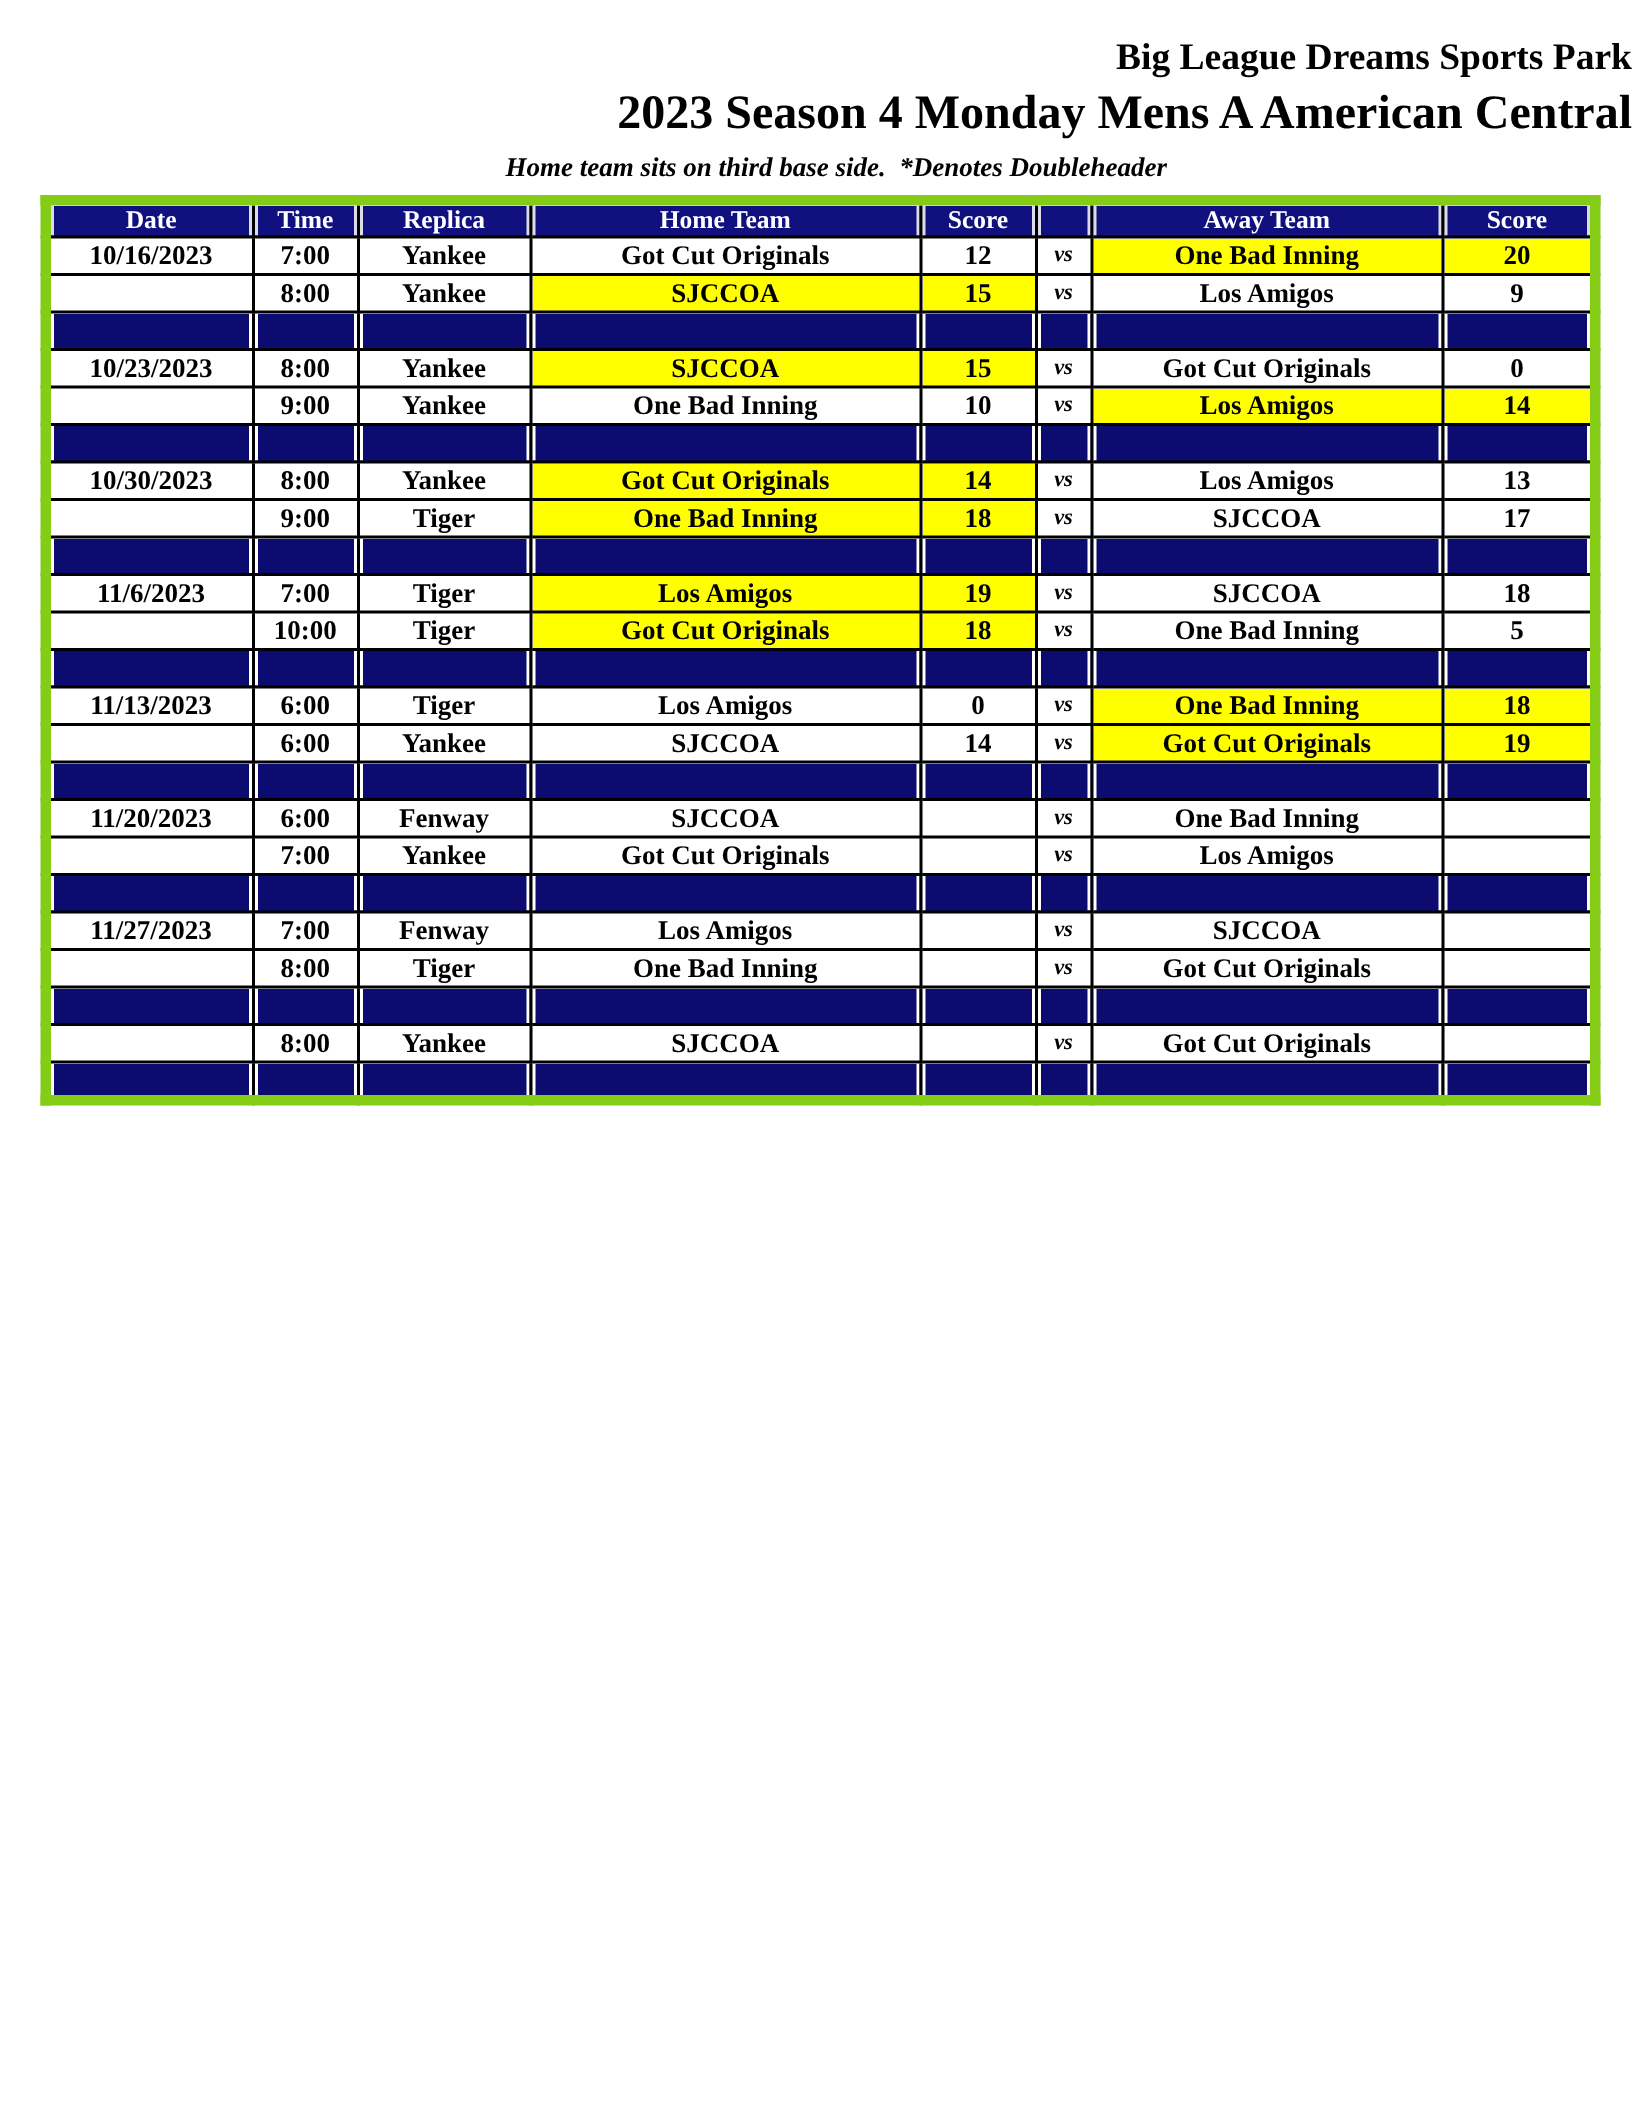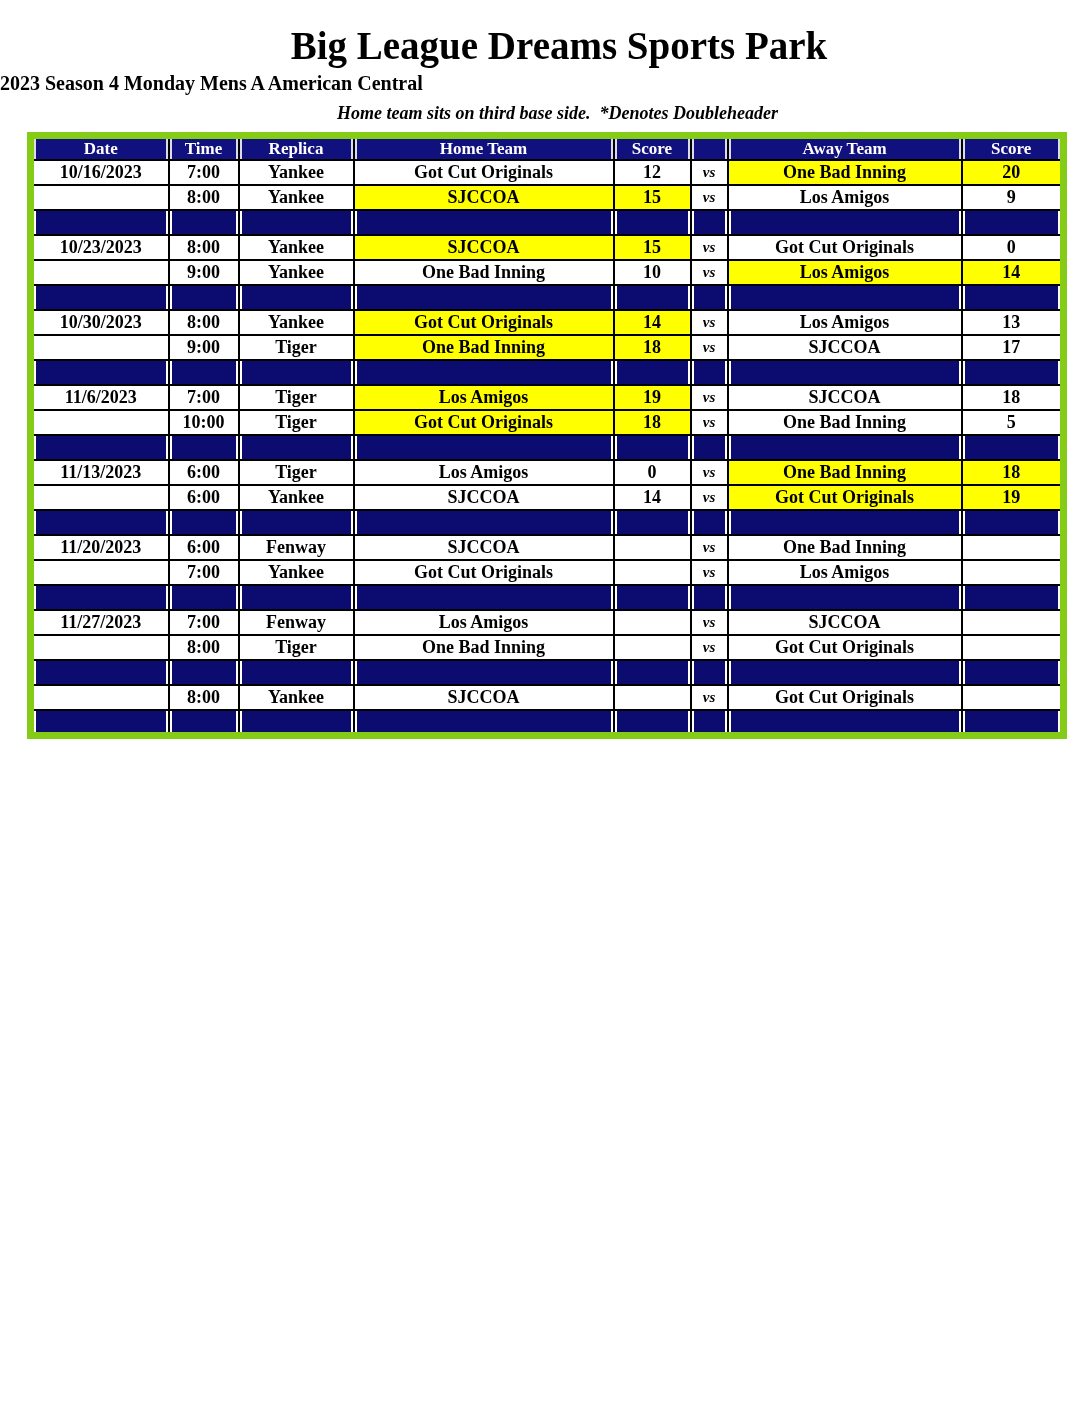--- a/index.html
+++ b/index.html
@@ -5,25 +5,25 @@
   * { box-sizing: border-box; }
   html, body { margin: 0; padding: 0; background: #ffffff; }
   .page {
     width: 1088px; height: 1408px;
     background: #ffffff;
     font-family: "Liberation Serif", serif;
     color: #000;
     overflow: hidden;
   }
   .title {
-    text-align: center; font-weight: 700; font-size: 39px;
+    text-align: right; font-weight: 700; font-size: 25px;
     padding-top: 26px; line-height: 1.05; padding-left: 30px;
   }
   .subtitle {
-    text-align: left; font-weight: 700; font-size: 20px;
+    text-align: right; font-weight: 700; font-size: 32px;
     margin-top: 6px; line-height: 1.05;
   }
   .tagline {
     text-align: center; font-weight: 700; font-style: italic; font-size: 18px;
     margin-top: 10px; white-space: pre; line-height: 1.05; margin-left: 27px;
   }
   table.schedule {
     border-collapse: collapse; table-layout: fixed;
     width: 1033px; margin: 9px 0 0 27px;
     border: 7px solid #84cc16;

